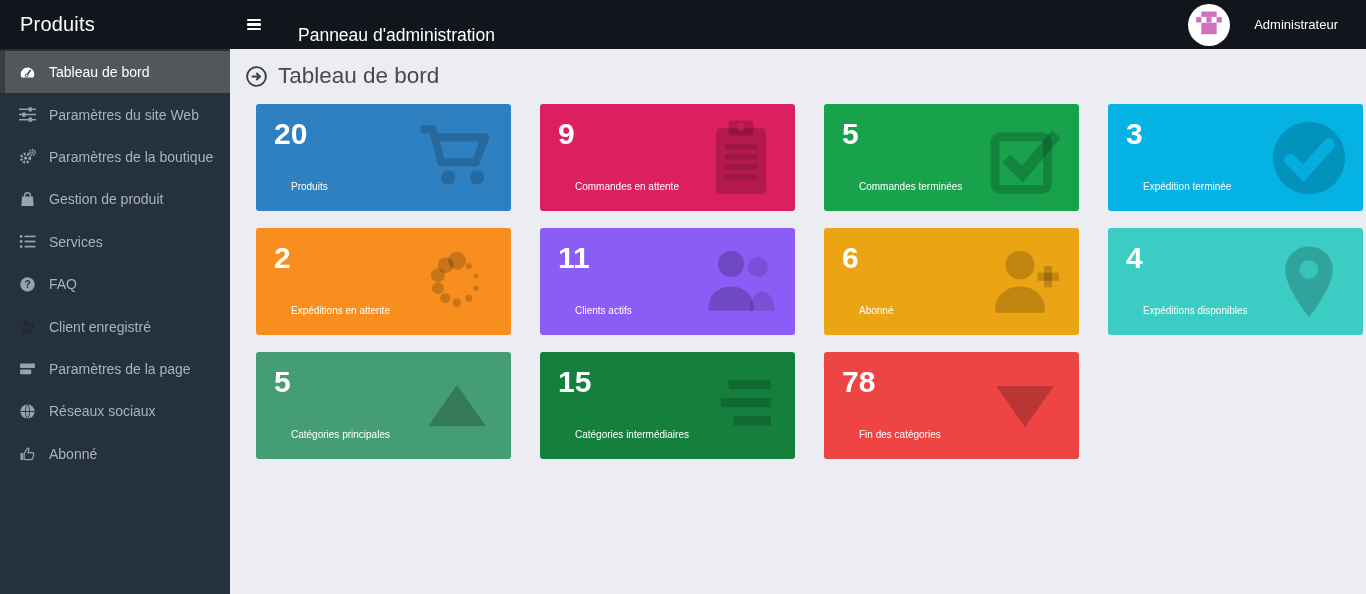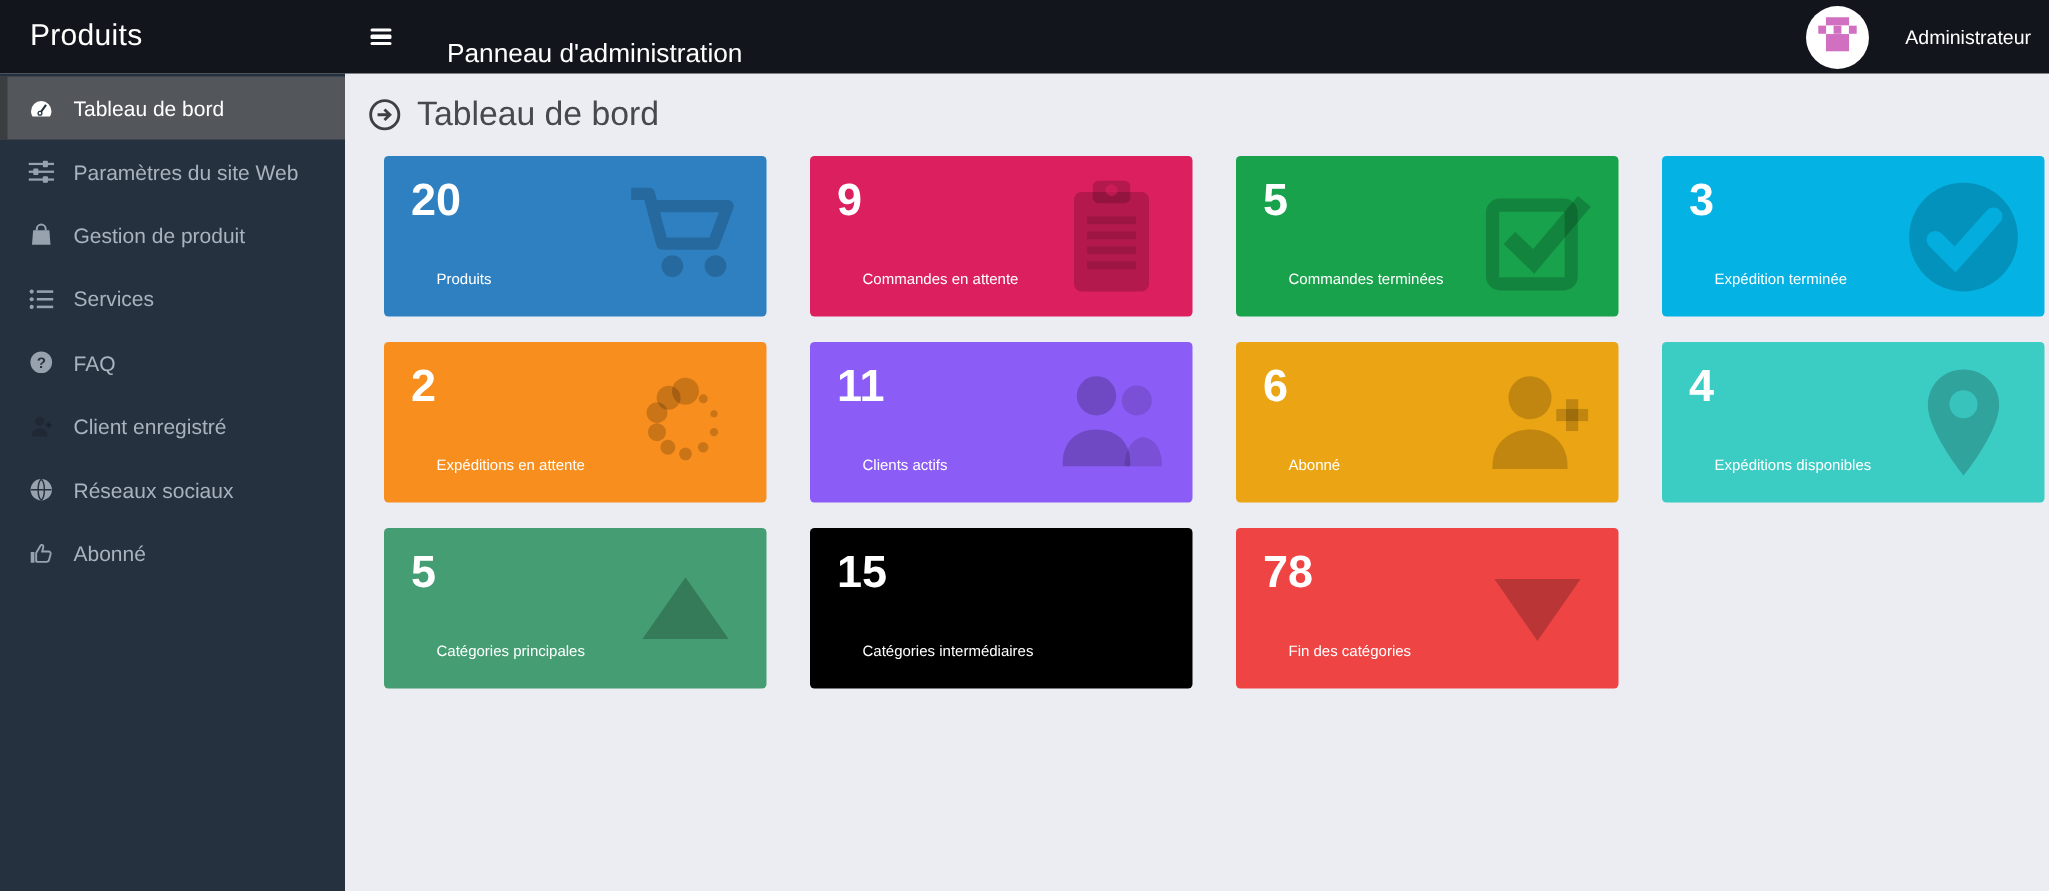--- a/index.html
+++ b/index.html
@@ -15,21 +15,21 @@
   }
   .brand{
     width:230px;box-sizing:border-box;padding-left:20px;
     color:#fff;font-size:20px;font-weight:400;letter-spacing:.2px;
   }
   .hamburger{
     color:#fff;margin-left:17px;cursor:pointer;display:flex;flex-direction:column;gap:2.5px;
   }
   .hamburger span{display:block;width:14px;height:2.2px;background:#fff;border-radius:1px;}
   .topbar-title{color:#fff;font-size:17.5px;font-weight:500;margin-left:37px;margin-top:22px;}
-  .topbar-right{margin-left:auto;display:flex;align-items:center;gap:24px;padding-right:12px;cursor:pointer;}
+  .topbar-right{margin-left:auto;display:flex;align-items:center;gap:24px;padding-right:28px;cursor:pointer;}
   .avatar{width:42px;height:42px;display:block;}
   .user-name{color:#fff;font-size:13px;}
   
   .sidebar{
     position:absolute;top:49px;left:0;bottom:0;width:230px;
     background:#263140;--sb-bg:#263140;padding-top:2px;z-index:10;
   }
   .nav-item{
     display:flex;align-items:center;height:42.4px;
     padding:0 14px 0 19px;color:#a9b2bd;font-size:14px;cursor:pointer;
@@ -114,20 +114,36 @@
             <rect y="7.3" width="16" height="1.4"></rect>
             <rect x="3" y="6" width="3.2" height="4" rx=".6"></rect>
             <rect y="12.2" width="16" height="1.4"></rect>
             <rect x="9" y="10.9" width="3.2" height="4" rx=".6"></rect>
           </svg>
         </span>
     <span class="nav-label">Paramètres du site Web</span>
 
   </div>
 
+  <div class="nav-item">
+    <span class="nav-icon">
+          <svg viewBox="0 0 16 16">
+            <circle cx="6.2" cy="9.5" r="4" fill="none" stroke="currentColor" stroke-width="2.6" stroke-dasharray="1.8 1.5"></circle>
+            <circle cx="6.2" cy="9.5" r="1.6" fill="currentColor"></circle>
+            <circle cx="12.6" cy="4.2" r="2.5" fill="none" stroke="currentColor" stroke-width="1.9" stroke-dasharray="1.2 1"></circle>
+            <circle cx="12.6" cy="4.2" r="1" fill="currentColor"></circle>
+          </svg>
+        </span>
+    <span class="nav-label">Paramètres de la boutique</span>
+    <span class="nav-caret">
+      <svg viewBox="0 0 16 16" fill="none" stroke="currentColor" stroke-width="1.6">
+            <path d="M6 3.5l4.5 4.5L6 12.5"></path>
+          </svg>
+    </span>
+  </div>
 
   <div class="nav-item">
     <span class="nav-icon">
           <svg viewBox="0 0 16 16">
             <path d="M5.2 5.4v-1a2.8 2.8 0 0 1 5.6 0v1" fill="none" stroke="currentColor" stroke-width="1.3"></path>
             <path d="M2.9 5.2h10.2l.7 9H2.2z" fill="currentColor"></path>
           </svg>
         </span>
     <span class="nav-label">Gestion de produit</span>
 
@@ -167,20 +183,30 @@
             <circle cx="28" cy="18.5" r="11.5"></circle>
             <path d="M8 55c0-12.5 9-19.5 20-19.5S48 42.5 48 55v1.5H8z"></path>
             <rect x="42" y="24.5" width="17" height="6.5"></rect>
             <rect x="47.2" y="19.3" width="6.5" height="17"></rect>
           </svg>
         </span>
     <span class="nav-label">Client enregistré</span>
 
   </div>
 
+  <div class="nav-item">
+    <span class="nav-icon">
+          <svg viewBox="0 0 16 16" fill="currentColor">
+            <rect x="1" y="3.2" width="14" height="4.3" rx=".8"></rect>
+            <rect x="1" y="9" width="10.5" height="4.3" rx=".8"></rect>
+          </svg>
+        </span>
+    <span class="nav-label">Paramètres de la page</span>
+
+  </div>
 
   <div class="nav-item">
     <span class="nav-icon">
           <svg viewBox="0 0 16 16">
             <circle cx="8" cy="8" r="6.7" fill="currentColor"></circle>
             <path d="M1.6 8h12.8M8 1.4c2.6 2 2.6 11.2 0 13.2M8 1.4c-2.6 2-2.6 11.2 0 13.2" stroke="var(--sb-bg)" stroke-width=".9" fill="none"></path>
           </svg>
         </span>
     <span class="nav-label">Réseaux sociaux</span>
 
@@ -307,21 +333,21 @@
   </div>
 
   <div class="card" style="background: rgb(69, 158, 115); --card-bg: #459e73;">
     <div class="value">5</div>
     <div class="label">Catégories principales</div>
     <span class="card-icon"><svg viewBox="0 0 64 64">
             <path d="M9 48 32 15l23 33z" fill="rgba(0,0,0,0.22)"></path>
           </svg></span>
   </div>
 
-  <div class="card" style="background: #000000; --card-bg: #0e74b8;">
+  <div class="card" style="background: #15803d; --card-bg: #0e74b8;">
     <div class="value">15</div>
     <div class="label">Catégories intermédiaires</div>
     <span class="card-icon"><svg viewBox="0 0 64 64" fill="rgba(0,0,0,0.18)">
             <rect x="22" y="11" width="34" height="7.5"></rect>
             <rect x="16" y="25.5" width="40" height="7.5"></rect>
             <rect x="26" y="40" width="30" height="7.5"></rect>
           </svg></span>
   </div>
 
   <div class="card" style="background: #ef4444; --card-bg: #dc1f5e;">

